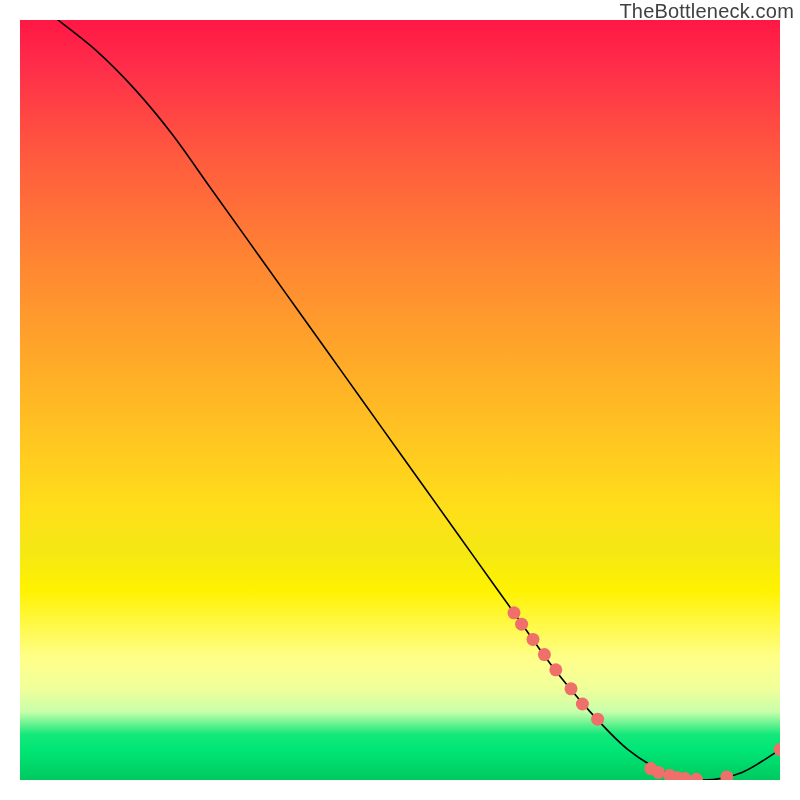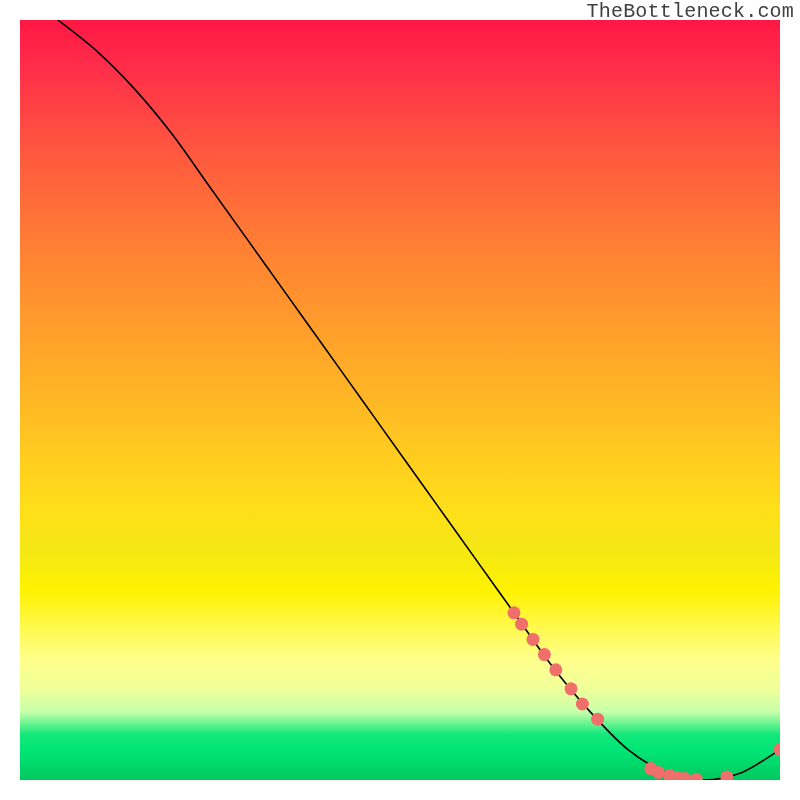--- a/index.html
+++ b/index.html
@@ -40,21 +40,21 @@
       #14e87a 94%,
       #00e676 96%,
       #00d86a 98%,
       #00c85e 100%
     );
   }
   .watermark {
     position: absolute;
     top: 0px;
     right: 6px;
-    font-family: Liberation Mono, monospace;
+    font-family: Liberation Sans, sans-serif;
     font-size: 20px;
     color: #404040;
     font-weight: 400;
     letter-spacing: 0.2px;
     margin-left: 20px;
   }
   svg.curve {
     position: absolute;
     inset: 0;
     width: 100%;

